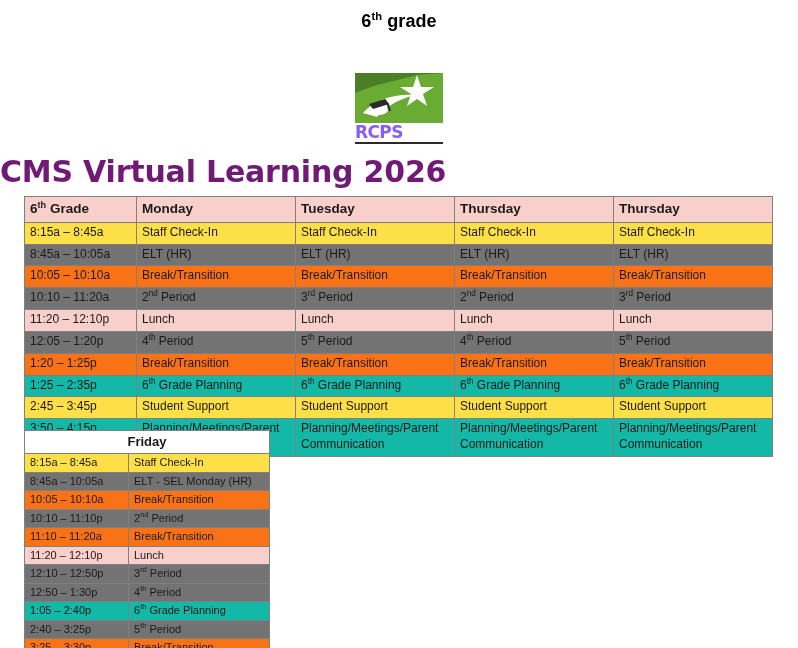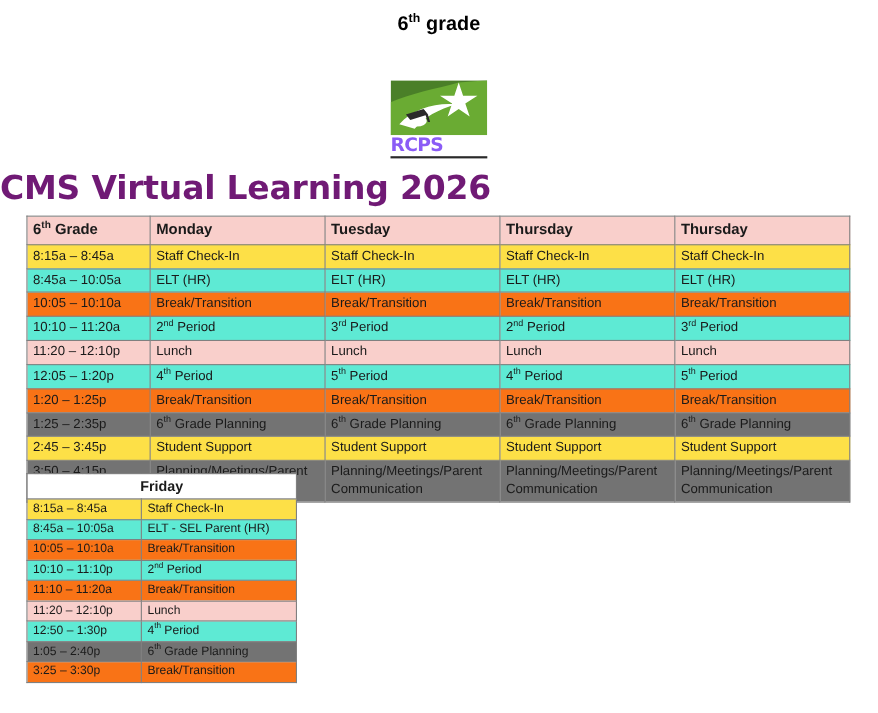--- a/index.html
+++ b/index.html
@@ -127,23 +127,23 @@
     text-align: center;
     font-weight: bold;
     font-size: 13px;
     background: #ffffff;
     padding: 2px 5px 3px 5px;
   }
 
   
   .bg-pink   { background: #f9cfcb; }
   .bg-cream  { background: #fde047; }
-  .bg-gray   { background: #5eead4; }
+  .bg-gray   { background: #737373; }
   .bg-green  { background: #f97316; }
-  .bg-blue   { background: #737373; }
+  .bg-blue   { background: #14b8a6; }
   .bg-white  { background: #ffffff; }
 </style>
 </head>
 <body>
 
 <div class="page-heading">
   <span>6</span><sup>th</sup><span> grade</span>
 </div>
 
 <div class="logo-wrap">
@@ -270,45 +270,53 @@
         <th class="friday-head bg-white" colspan="2">Friday</th>
       </tr>
     </thead>
     <tbody id="friday-body">
         <tr class="bg-cream">
           <td>8:15a – 8:45a</td>
           <td><span>Staff Check-In</span></td>
         </tr>
         <tr class="bg-gray">
           <td>8:45a – 10:05a</td>
-          <td><span>ELT - SEL Parent (HR)</span></td>
+          <td><span>ELT - SEL Monday (HR)</span></td>
         </tr>
         <tr class="bg-green">
           <td>10:05 – 10:10a</td>
           <td><span>Break/Transition</span></td>
         </tr>
         <tr class="bg-gray">
           <td>10:10 – 11:10p</td>
           <td><span>2</span><sup>nd</sup><span> Period</span></td>
         </tr>
         <tr class="bg-green">
           <td>11:10 – 11:20a</td>
           <td><span>Break/Transition</span></td>
         </tr>
         <tr class="bg-pink">
           <td>11:20 – 12:10p</td>
           <td><span>Lunch</span></td>
         </tr>
         <tr class="bg-gray">
+          <td>12:10 – 12:50p</td>
+          <td><span>3</span><sup>rd</sup><span> Period</span></td>
+        </tr>
+        <tr class="bg-gray">
           <td>12:50 – 1:30p</td>
           <td><span>4</span><sup>th</sup><span> Period</span></td>
         </tr>
         <tr class="bg-blue">
           <td>1:05 – 2:40p</td>
           <td><span>6</span><sup>th</sup><span> Grade Planning</span></td>
+        </tr>
+        <tr class="bg-gray">
+          <td>2:40 – 3:25p</td>
+          <td><span>5</span><sup>th</sup><span> Period</span></td>
         </tr>
         <tr class="bg-green">
           <td>3:25 – 3:30p</td>
           <td><span>Break/Transition</span></td>
         </tr>
       </tbody>
   </table>
 </div>
 
 </body></html>

